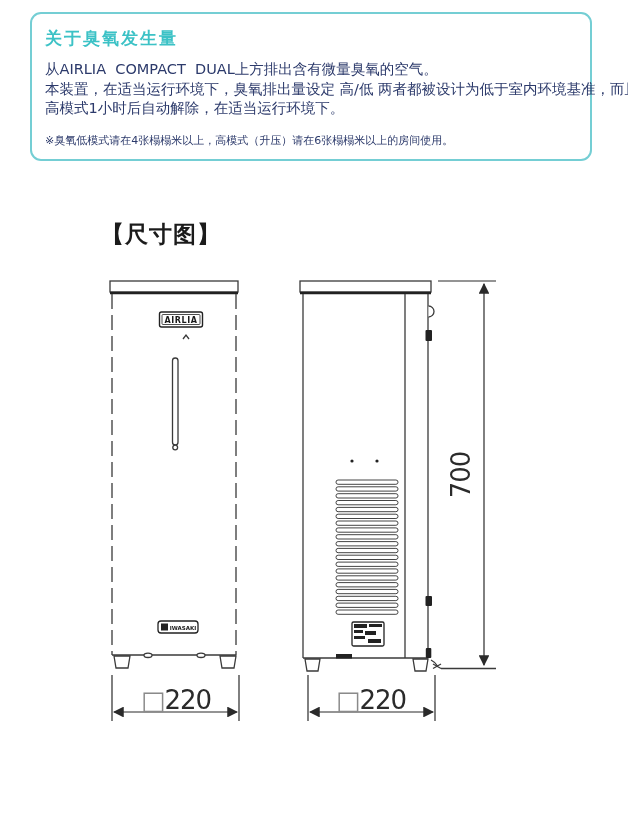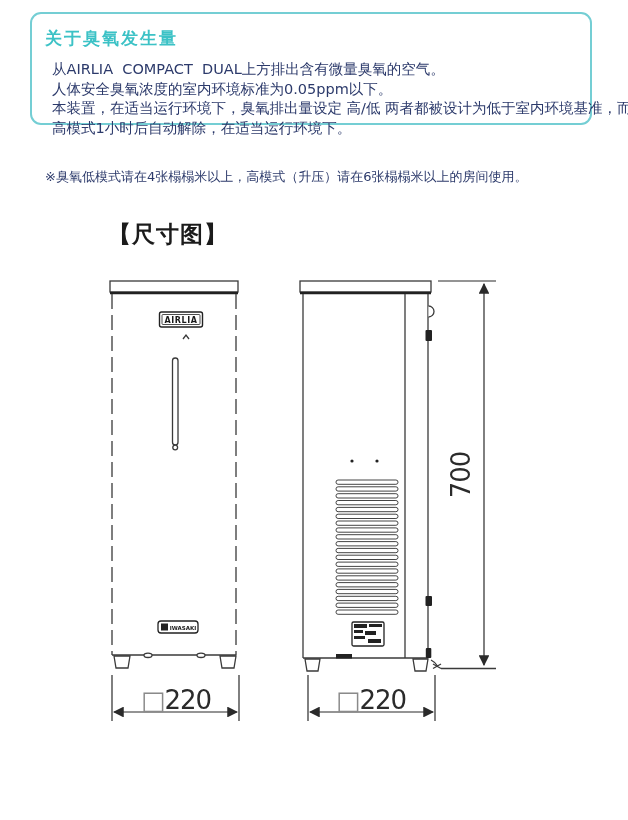--- a/index.html
+++ b/index.html
@@ -3,36 +3,36 @@
 <meta charset="utf-8">
 <style>
   html,body{margin:0;padding:0;}
   body{
     width:628px;height:820px;position:relative;background:#ffffff;
     font-family:"DejaVu Sans","Liberation Sans",sans-serif;
     overflow:hidden;
   }
   
   .info-box{
-    position:absolute;left:30px;top:12px;width:562px;height:113px;
+    position:absolute;left:30px;top:12px;width:562px;height:149px;
     border:2px solid #74ced4;border-radius:11px;background:#fff;
     box-sizing:border-box;padding:13px 14px 16px 13px;
   }
   .info-title{
     color:#3cc2c6;font-size:17px;font-weight:bold;letter-spacing:2px;
     margin:0 0 10px 0;
   }
   .info-para{color:#2c3a6b;font-size:14.5px;line-height:19.5px;}
-  .para-line{white-space:pre;margin-left:7px;}
+  .para-line{white-space:pre;}
   .info-note{
-    color:#2c3a6b;font-size:13px;margin-top:30px;white-space:pre;
+    color:#2c3a6b;font-size:11px;margin-top:14px;white-space:pre;
   }
   
   .dim-heading{
-    position:absolute;left:108px;top:219px;
+    position:absolute;left:101px;top:219px;
     font-size:23px;font-weight:bold;color:#1b1b1b;letter-spacing:1px;
     display:flex;
   }
   .dim-heading .unit{margin-left:6px;letter-spacing:3px;}
   
   .diagram-svg{position:absolute;left:0;top:260px;}
   .ln{stroke:#3a3a3a;stroke-width:1.3;fill:none;}
   .ln-thick{stroke:#222;stroke-width:2.6;fill:none;}
   .ln-dash{stroke:#3a3a3a;stroke-width:1.3;fill:none;stroke-dasharray:15 6;}
   .shape{stroke:#3a3a3a;stroke-width:1.3;fill:#ffffff;}
@@ -49,21 +49,20 @@
   }
   #vents rect{fill:#fff;stroke:#444;stroke-width:1;}
 </style>
 </head>
 <body>
 
 <div class="info-box">
   <div class="info-title">关于臭氧发生量</div>
   <div class="info-para">
     <div class="para-line">从AIRLIA  COMPACT  DUAL上方排出含有微量臭氧的空气。</div>
-    <div class="para-line">人体安全臭氧浓度的室内环境标准为0.05ppm以下。</div>
     <div class="para-line">本装置，在适当运行环境下，臭氧排出量设定 高/低 两者都被设计为低于室内环境基准，而且</div>
     <div class="para-line">高模式1小时后自动解除，在适当运行环境下。</div>
   </div>
   <div class="info-note">※臭氧低模式请在4张榻榻米以上，高模式（升压）请在6张榻榻米以上的房间使用。</div>
 </div>
 
 <div class="dim-heading">
   <span>【尺寸图】</span>
 </div>
 

